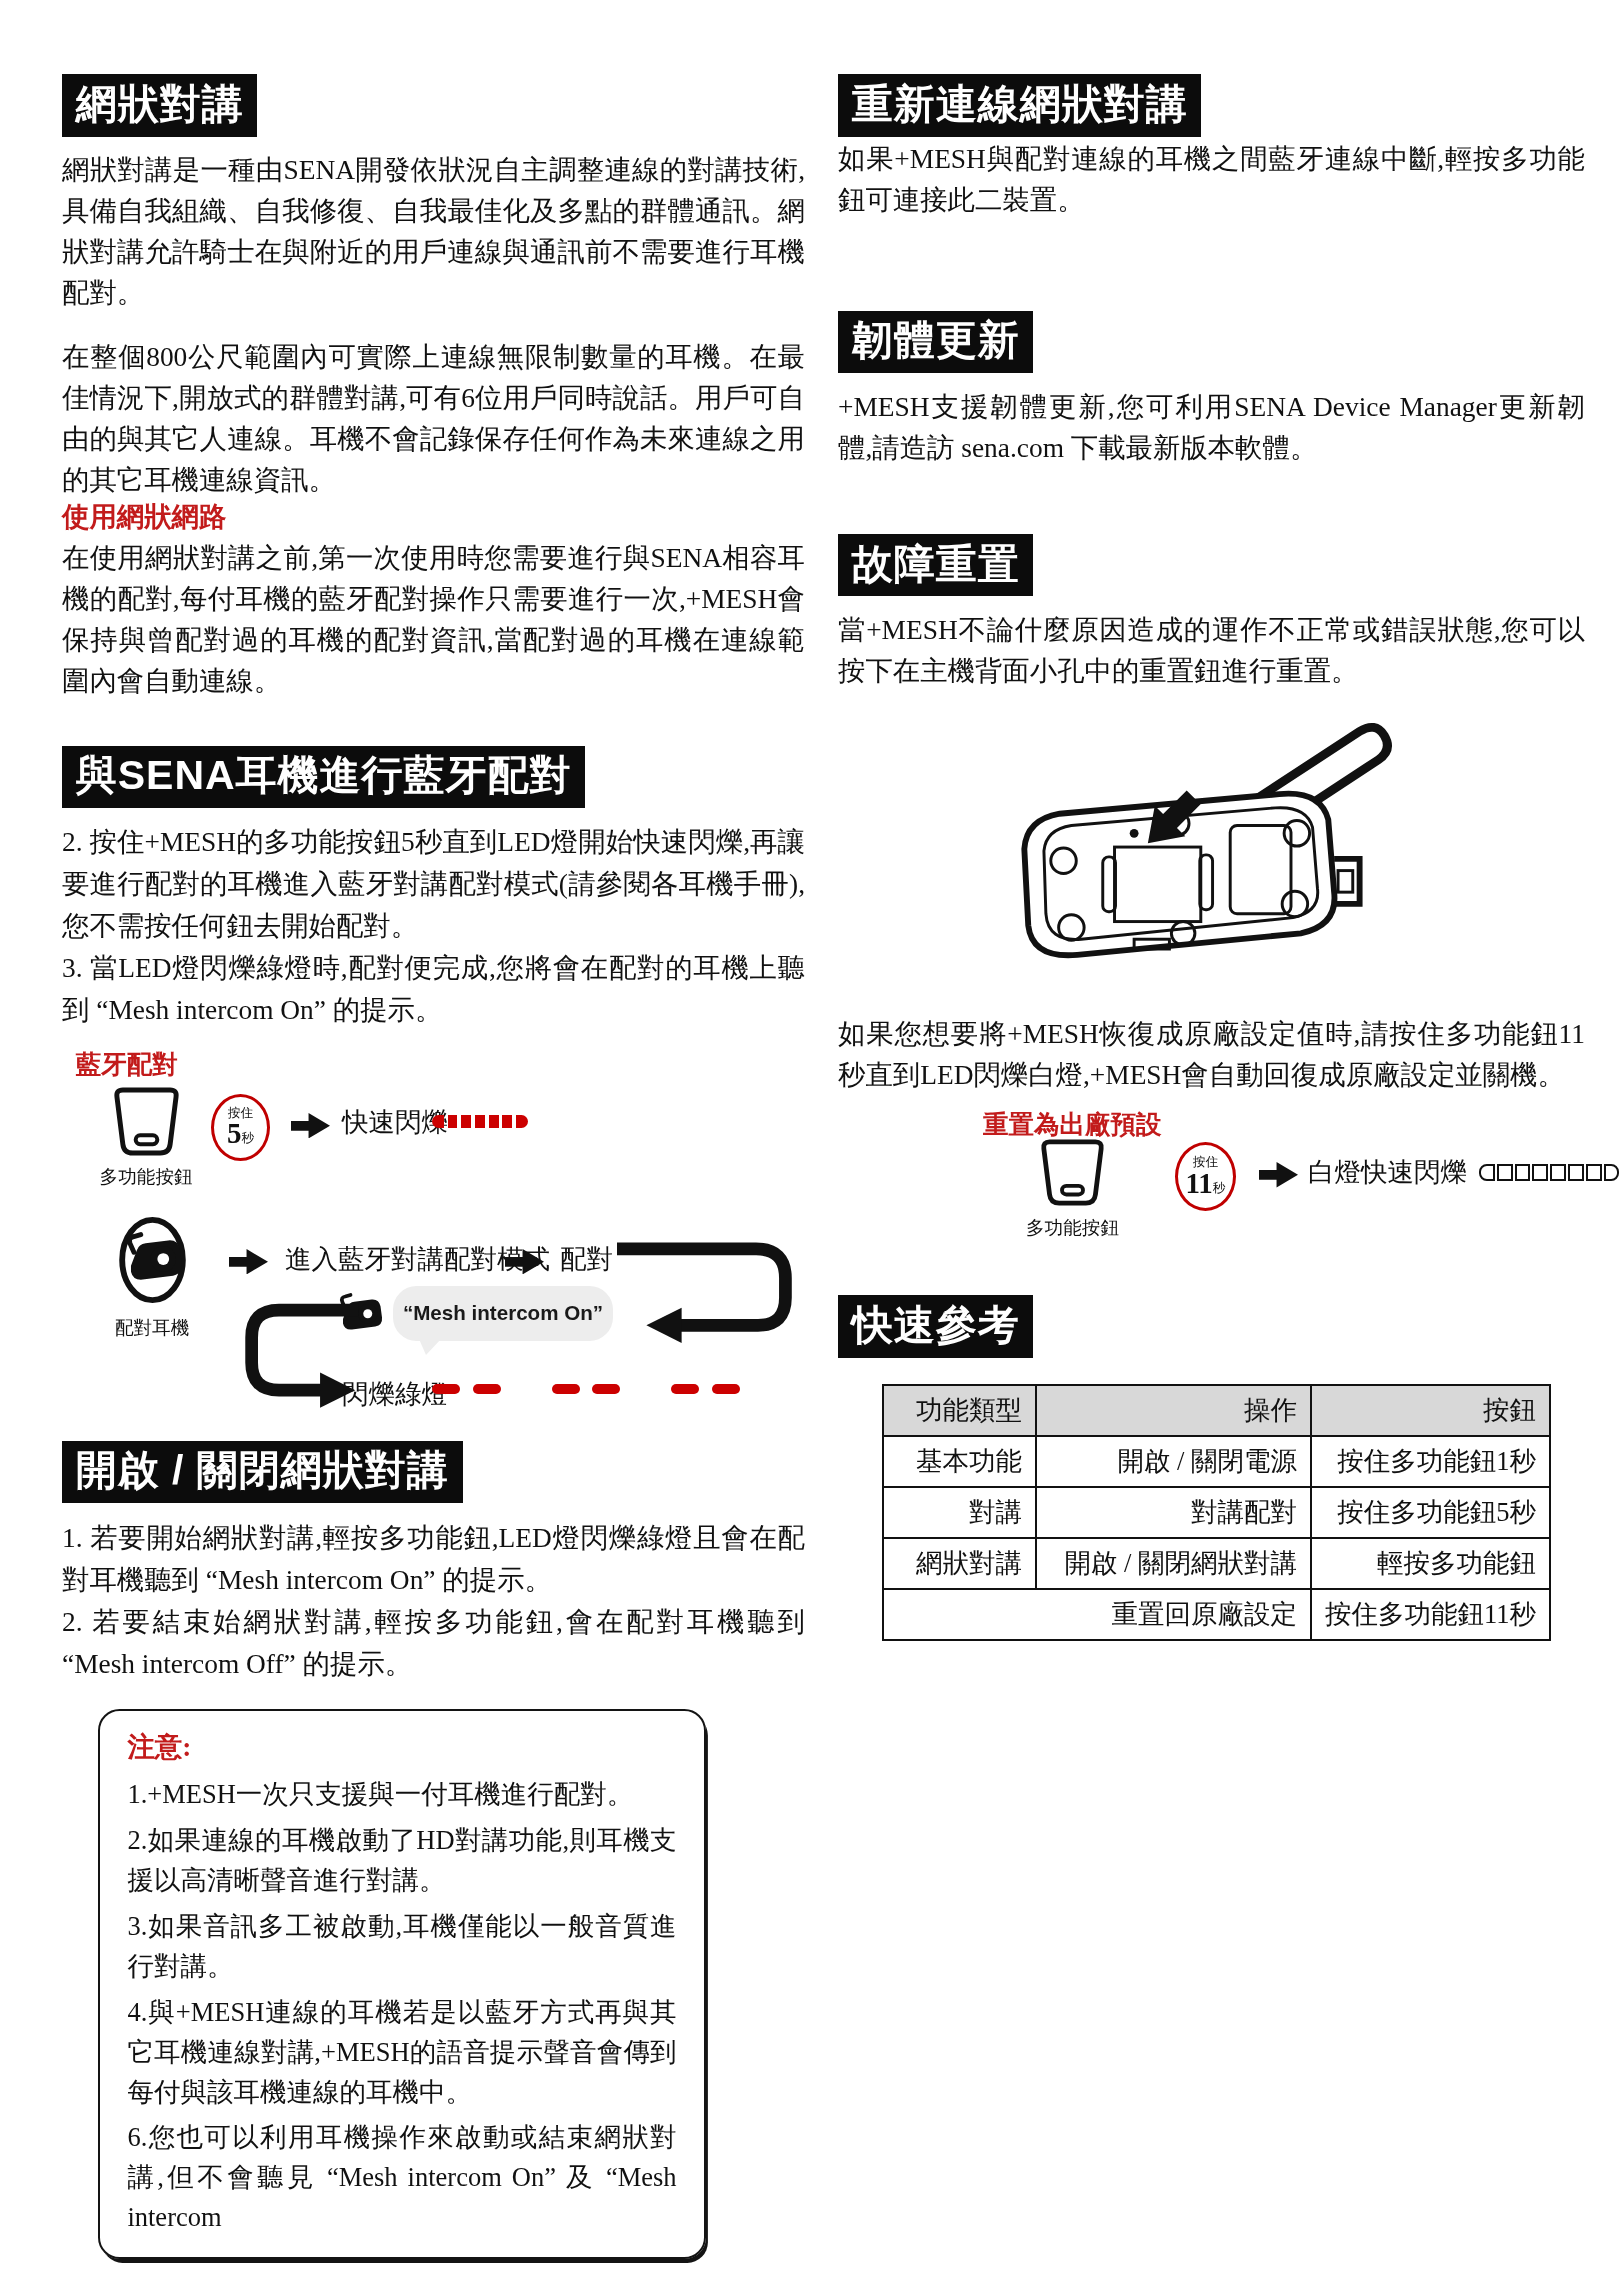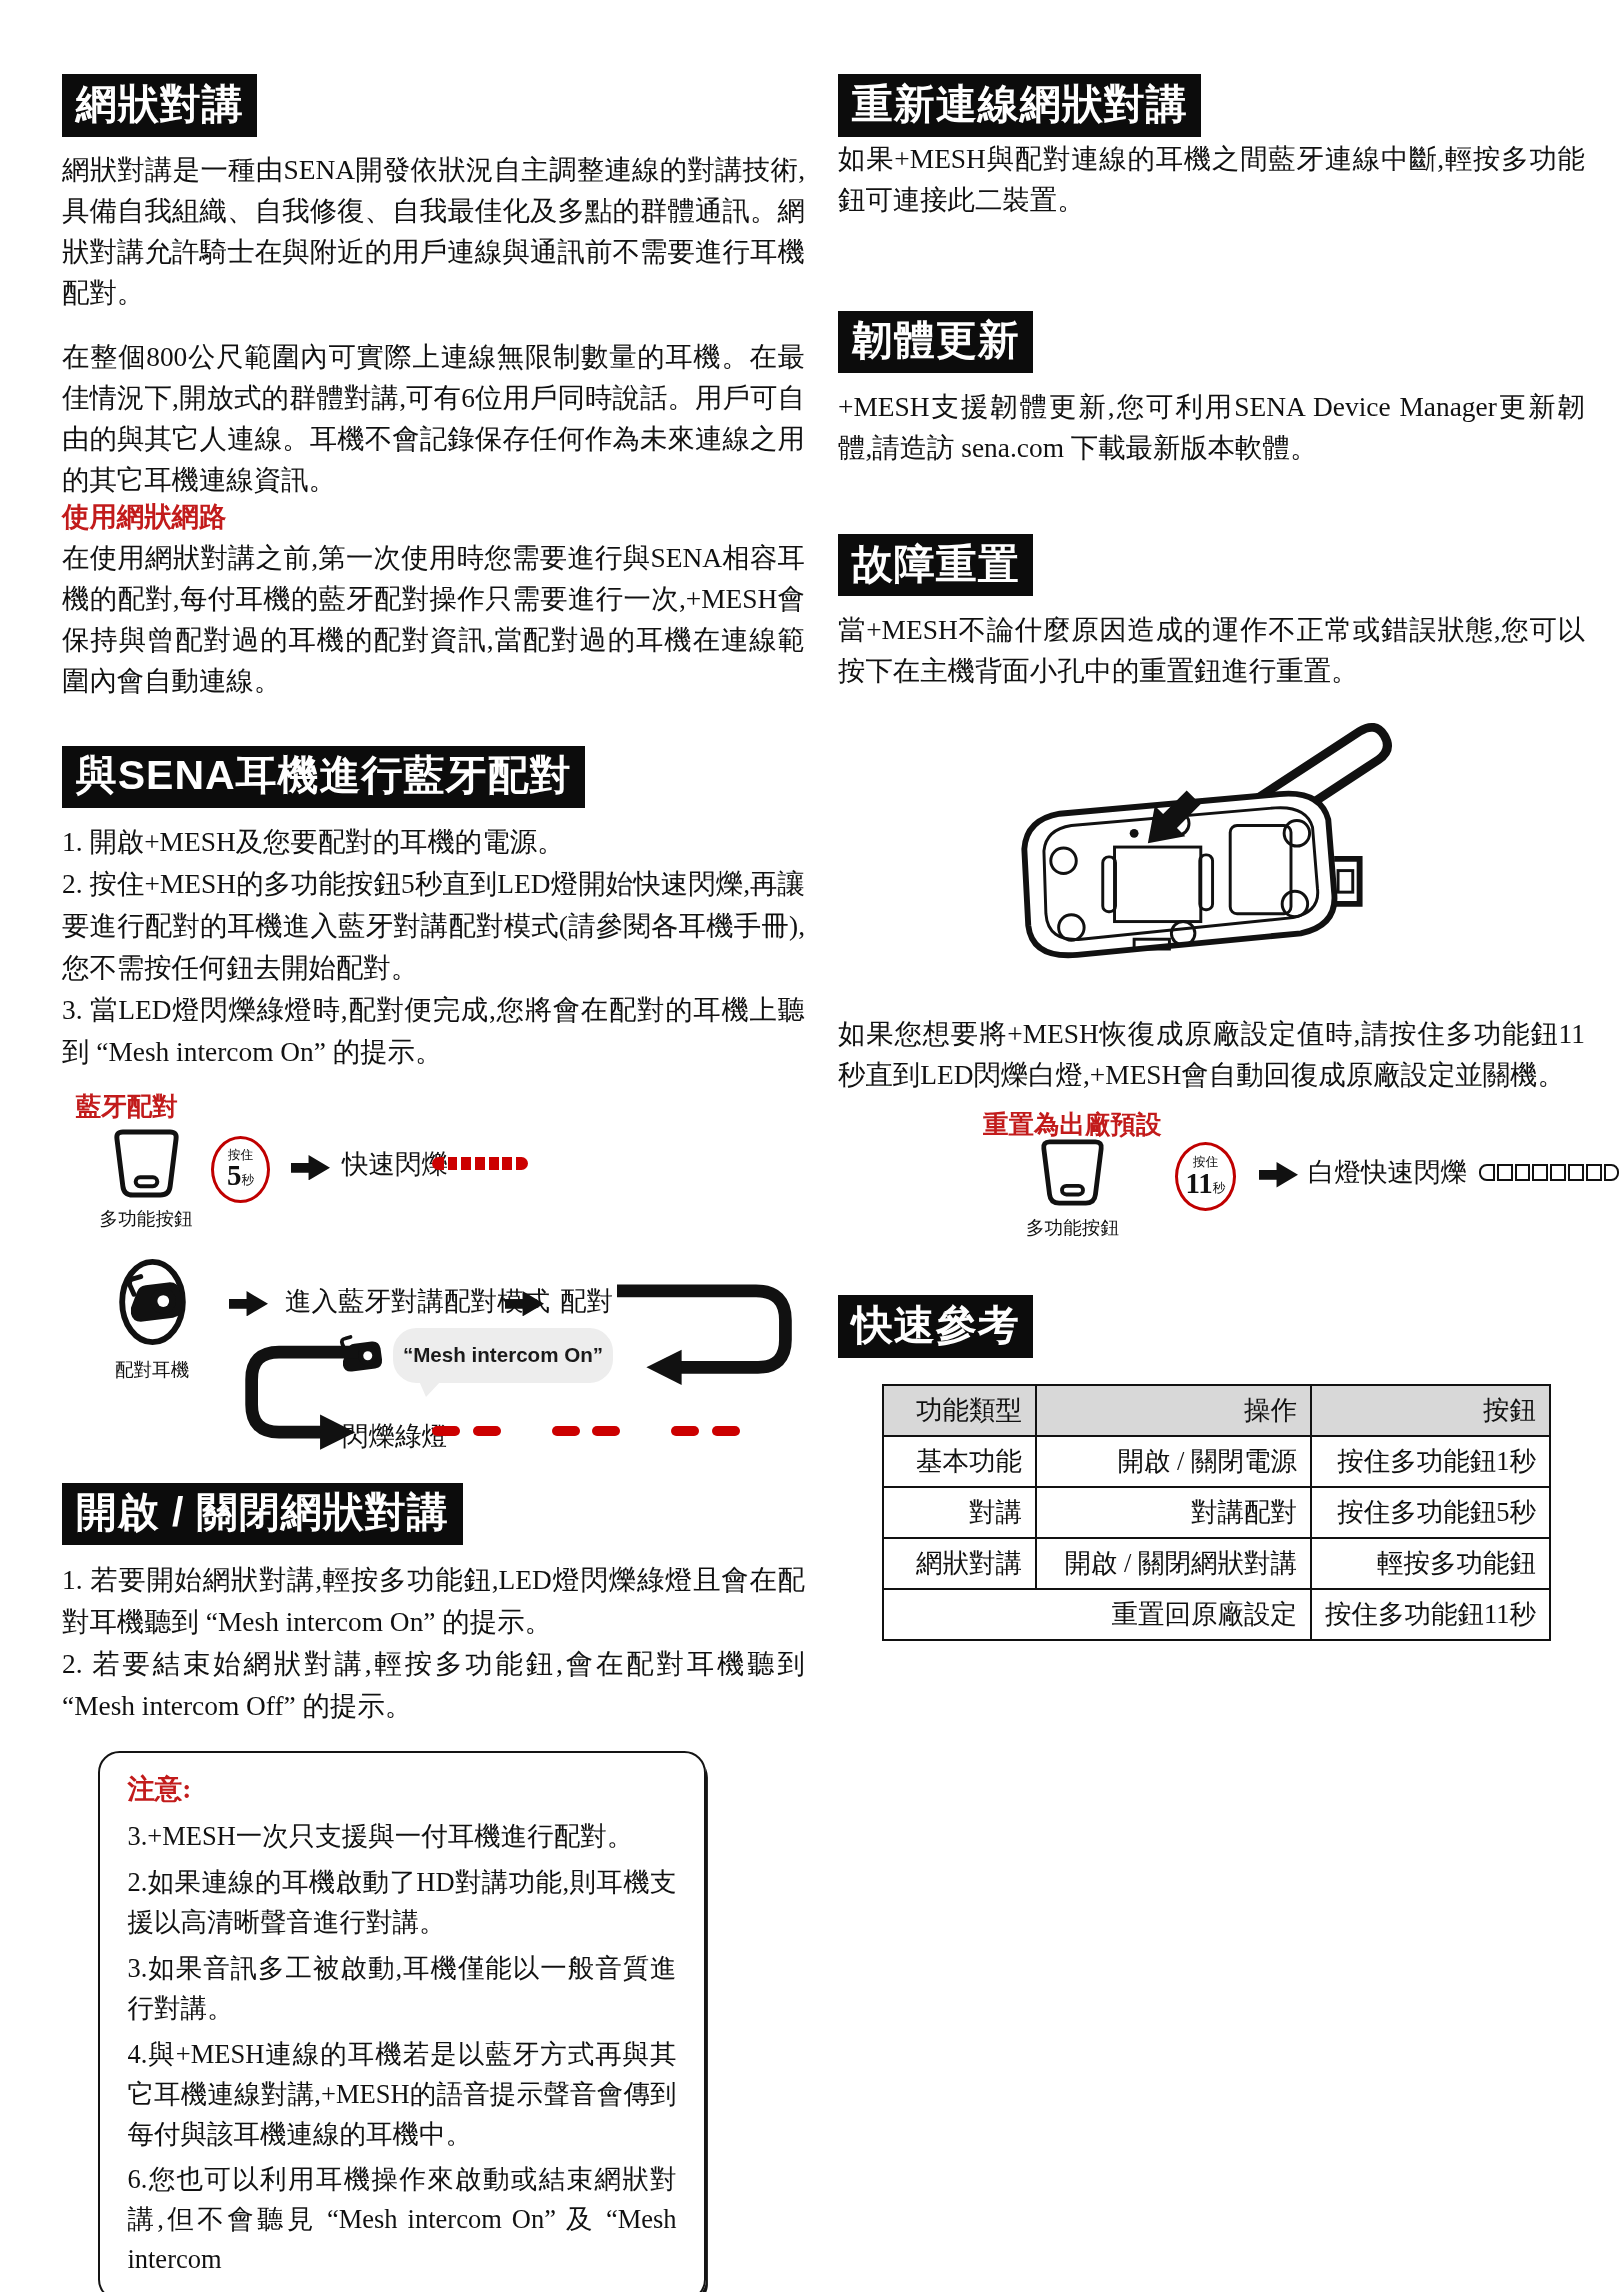--- a/index.html
+++ b/index.html
@@ -55,21 +55,20 @@
   <div class="col col-left">
 
     <div class="bar" style="margin-top:74px;">網狀對講</div>
     <p class="para" style="margin:13.7px 0 0;">網狀對講是一種由SENA開發依狀況自主調整連線的對講技術,具備自我組織、自我修復、自我最佳化及多點的群體通訊。網狀對講允許騎士在與附近的用戶連線與通訊前不需要進行耳機配對。</p>
     <p class="para" style="margin:22.5px 0 0;">在整個800公尺範圍內可實際上連線無限制數量的耳機。在最佳情況下,開放式的群體對講,可有6位用戶同時說話。用戶可自由的與其它人連線。耳機不會記錄保存任何作為未來連線之用的其它耳機連線資訊。</p>
     <div class="red-sub" style="margin-top:0;">使用網狀網路</div>
     <p class="para" style="margin:3.9px 0 0;">在使用網狀對講之前,第一次使用時您需要進行與SENA相容耳機的配對,每付耳機的藍牙配對操作只需要進行一次,+MESH會保持與曾配對過的耳機的配對資訊,當配對過的耳機在連線範圍內會自動連線。</p>
 
     <div class="bar" style="margin-top:44px;">與SENA耳機進行藍牙配對</div>
     <div class="olist" style="margin-top:12.7px;">
-      <p>1. 開啟+MESH及您要配對的耳機的電源。</p>
       <p>2. 按住+MESH的多功能按鈕5秒直到LED燈開始快速閃爍,再讓要進行配對的耳機進入藍牙對講配對模式(請參閱各耳機手冊),您不需按任何鈕去開始配對。</p>
       <p>3. 當LED燈閃爍綠燈時,配對便完成,您將會在配對的耳機上聽到 “Mesh intercom On” 的提示。</p>
     </div>
 
     
     <div class="diagram" style="margin-top:7.8px;height:392px;">
       <div class="dg-label" style="left:13.7px;top:7.8px;">藍牙配對</div>
 
       <svg style="position:absolute;left:51px;top:47px;" width="67" height="71" viewBox="0 0 68 72">
         <path d="M10,4 L58,4 Q65,4 64,11 L58,59 Q57,68 48,68 L20,68 Q11,68 10,59 L4,11 Q3,4 10,4 Z" fill="none" stroke="#111" stroke-width="5" stroke-linejoin="round"></path>
@@ -146,21 +145,21 @@
     </div>
 
     <div class="bar" style="margin-top:9.8px;">開啟 / 關閉網狀對講</div>
     <div class="olist" style="margin-top:13.7px;">
       <p>1. 若要開始網狀對講,輕按多功能鈕,LED燈閃爍綠燈且會在配對耳機聽到 “Mesh intercom On” 的提示。</p>
       <p>2. 若要結束始網狀對講,輕按多功能鈕,會在配對耳機聽到 “Mesh intercom Off” 的提示。</p>
     </div>
 
     <div class="note-box" style="margin-top:24.5px;margin-left:36px;">
       <p class="nt">注意:</p>
-      <p>3.+MESH一次只支援與一付耳機進行配對。</p>
+      <p>1.+MESH一次只支援與一付耳機進行配對。</p>
       <p>2.如果連線的耳機啟動了HD對講功能,則耳機支援以高清晰聲音進行對講。</p>
       <p>3.如果音訊多工被啟動,耳機僅能以一般音質進行對講。</p>
       <p>4.與+MESH連線的耳機若是以藍牙方式再與其它耳機連線對講,+MESH的語音提示聲音會傳到每付與該耳機連線的耳機中。</p>
       <p>6.您也可以利用耳機操作來啟動或結束網狀對講,但不會聽見 “Mesh intercom On” 及 “Mesh intercom</p>
     </div>
   </div>
 
   <div class="col col-right">
 
     <div class="bar" style="margin-top:74px;">重新連線網狀對講</div>

